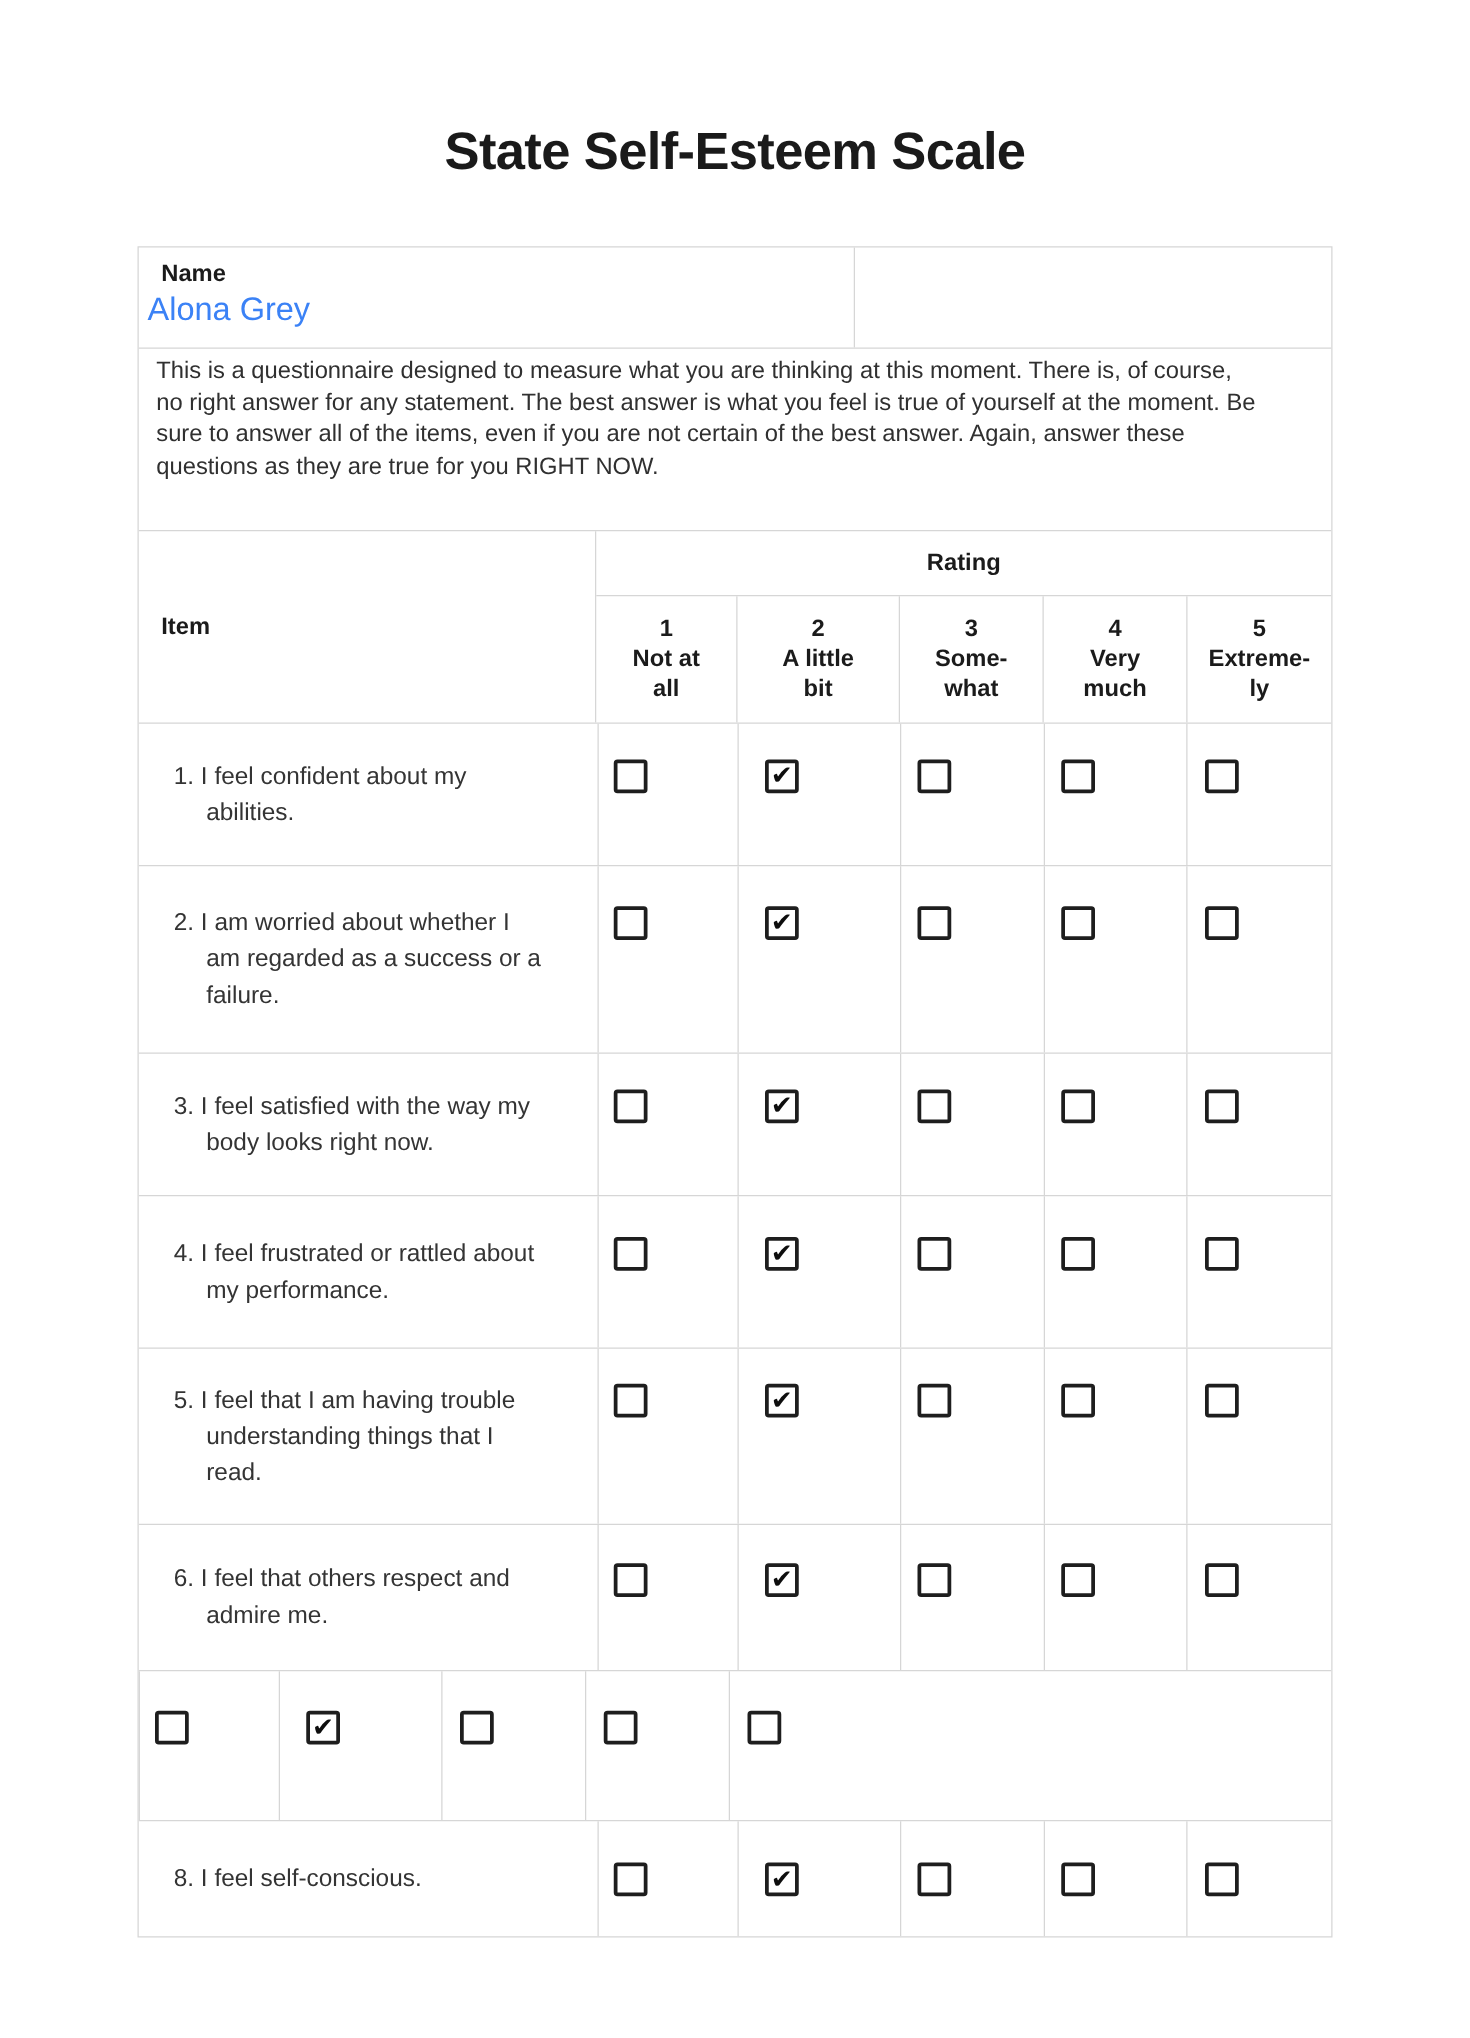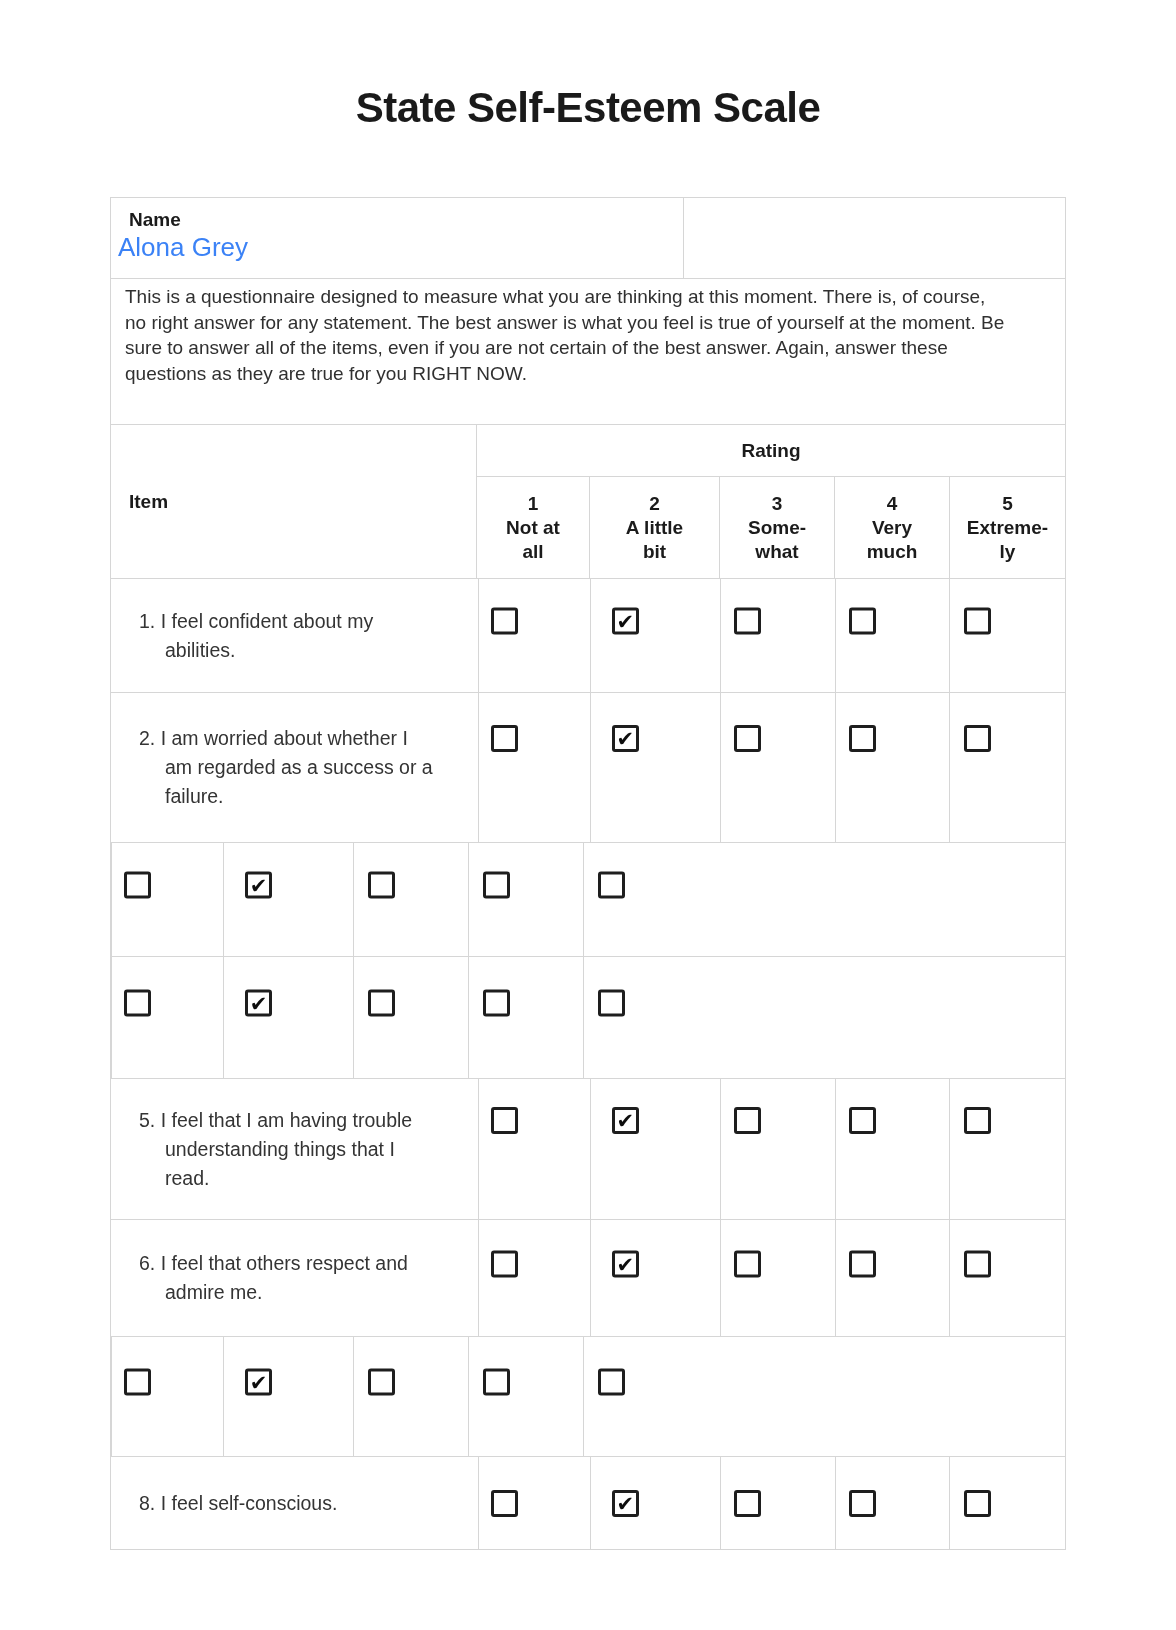--- a/index.html
+++ b/index.html
@@ -8,21 +8,21 @@
     --text:#212121;
   }
   *{box-sizing:border-box;margin:0;padding:0;}
   html,body{background:#ffffff;}
   body{
     width:1176px;height:1630px;position:relative;
     font-family:"Liberation Sans","DejaVu Sans",sans-serif;
     color:var(--text);
   }
   .page-title{
-    position:absolute;top:84px;left:0;width:100%;
+    position:absolute;top:97px;left:0;width:100%;
     text-align:center;font-size:42px;font-weight:bold;color:#1a1a1a;
     letter-spacing:-0.5px;
   }
   .form-table{
     position:absolute;top:197px;left:110px;width:956px;
     border:1px solid var(--border);
     display:flex;flex-direction:column;
     background:#fff;
   }
   
@@ -180,38 +180,44 @@
       </div>
     <div class="cb c4">
         <span class="checkbox" style="transform: translate(-30px, -29px);"></span>
       </div>
     <div class="cb c5">
         <span class="checkbox" style="transform: translate(-30px, -29px);"></span>
       </div>
   </div>
 
   <div class="trow" data-row="2">
+    <div class="item-cell">
+        <p class="item-text"><span>3.</span> <span>I feel satisfied with the way my body looks right now.</span></p>
+      </div>
     <div class="cb c1">
         <span class="checkbox" style="transform: translate(-30px, -14.5px);"></span>
       </div>
     <div class="cb c2">
         <span class="checkbox checked" style="transform: translate(-30px, -14.5px);">✔</span>
       </div>
     <div class="cb c3">
         <span class="checkbox" style="transform: translate(-30px, -14.5px);"></span>
       </div>
     <div class="cb c4">
         <span class="checkbox" style="transform: translate(-30px, -14.5px);"></span>
       </div>
     <div class="cb c5">
         <span class="checkbox" style="transform: translate(-30px, -14.5px);"></span>
       </div>
   </div>
 
   <div class="trow" data-row="3">
+    <div class="item-cell">
+        <p class="item-text"><span>4.</span> <span>I feel frustrated or rattled about my performance.</span></p>
+      </div>
     <div class="cb c1">
         <span class="checkbox" style="transform: translate(-30px, -14.5px);"></span>
       </div>
     <div class="cb c2">
         <span class="checkbox checked" style="transform: translate(-30px, -14.5px);">✔</span>
       </div>
     <div class="cb c3">
         <span class="checkbox" style="transform: translate(-30px, -14.5px);"></span>
       </div>
     <div class="cb c4">

